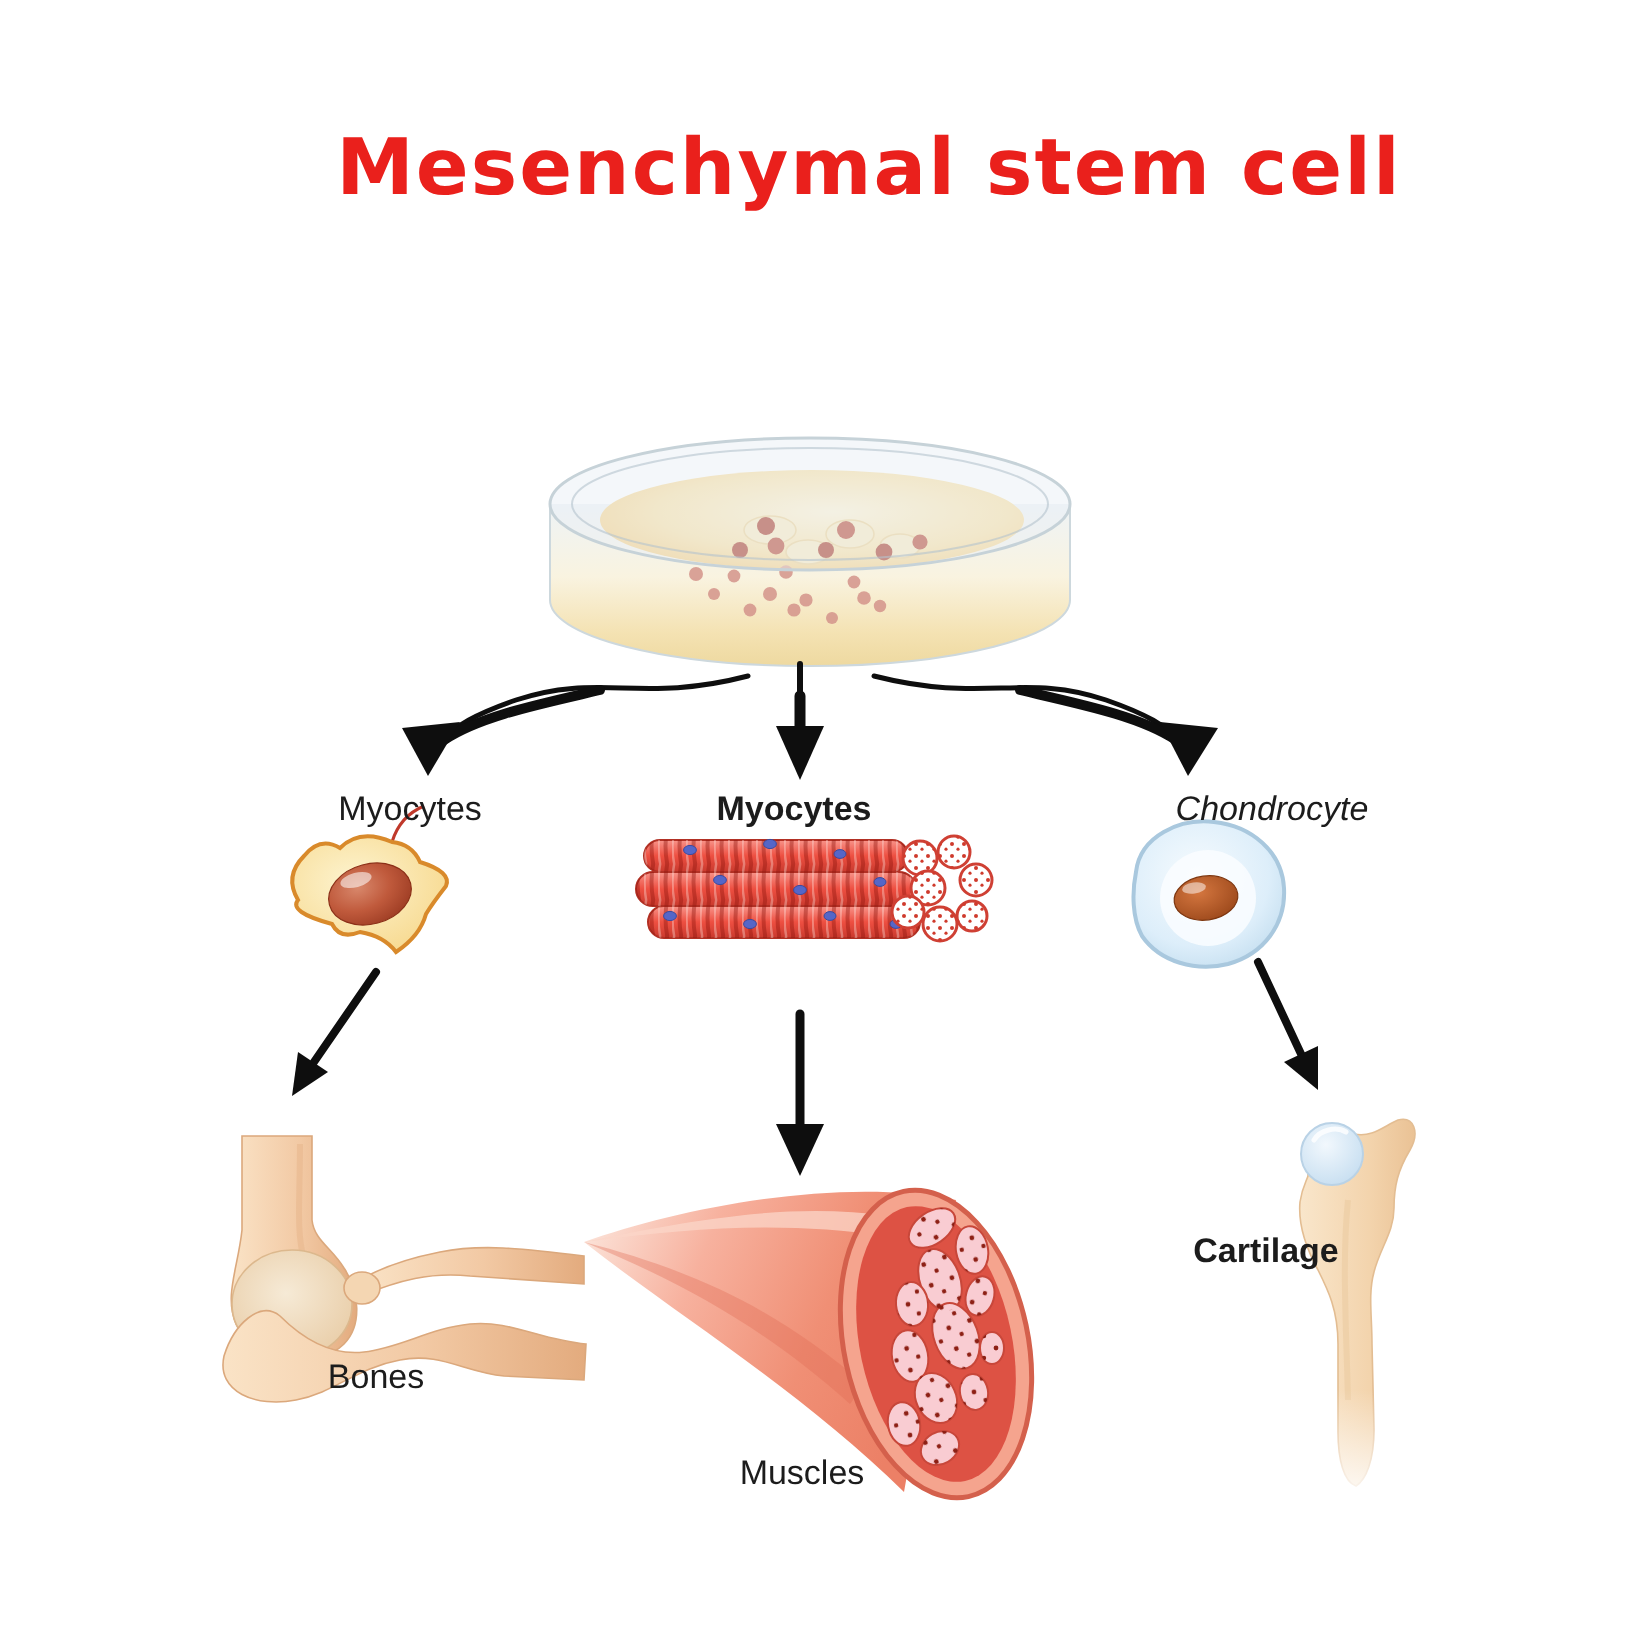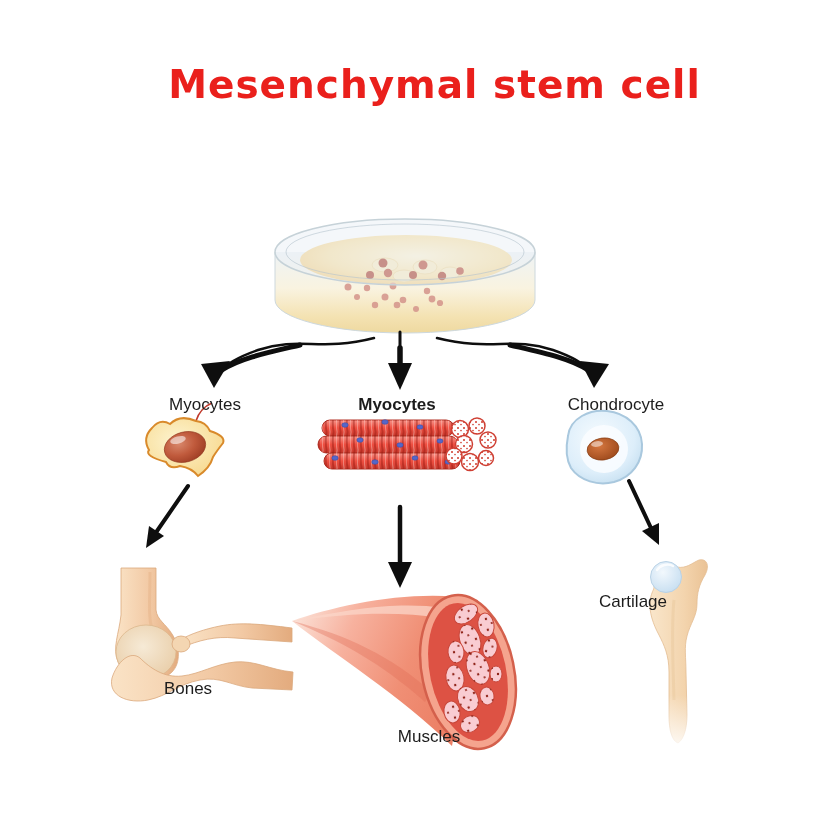--- a/index.html
+++ b/index.html
@@ -269,18 +269,18 @@
       <path d="M654,588 C653,574 664,565 677,567 C686,569 692,563 699,560 C707,558 710,566 705,575 C699,585 697,593 697,604 C697,616 690,624 687,636 C684,647 686,658 686,672 L687,715 C687,730 683,740 678,743 C672,741 669,730 669,716 L669,672 C669,655 664,645 659,635 C653,624 649,612 650,601 C651,594 653,591 654,588 Z" fill="url(#femurGrad)" stroke="#e3bd92" stroke-width="0.8"></path>
       <path d="M674,600 C671,630 673,660 674,700" fill="none" stroke="#eccda4" stroke-width="3" opacity="0.7"></path>
       <circle cx="666" cy="577" r="15.5" fill="url(#cartGrad)" stroke="#b9d2e6" stroke-width="1"></circle>
       <path d="M657,570 C660,565 668,563 673,566" fill="none" stroke="rgba(255,255,255,0.8)" stroke-width="2.5" stroke-linecap="round"></path>
       <rect x="640" y="695" width="70" height="60" fill="url(#fadeW)"></rect>
     </g>
   </svg>
 
   <div class="lbl" style="left:205px;top:395px;">Myocytes</div>
   <div class="lbl" style="left:397px;top:395px;font-weight:bold;">Myocytes</div>
-  <div class="lbl" style="left:616px;top:395px;">Chondrocyte</div>
+  <div class="lbl" style="left:636px;top:395px;font-style:italic;">Chondrocyte</div>
   <div class="lbl" style="left:188px;top:679px;">Bones</div>
-  <div class="lbl" style="left:401px;top:727px;margin-left:28px;">Muscles</div>
-  <div class="lbl" style="left:633px;top:592px;">Cartilage</div>
+  <div class="lbl" style="left:401px;top:727px;">Muscles</div>
+  <div class="lbl" style="left:633px;top:616px;font-weight:bold;">Cartilage</div>
 
 </div>
 
 </body></html>

